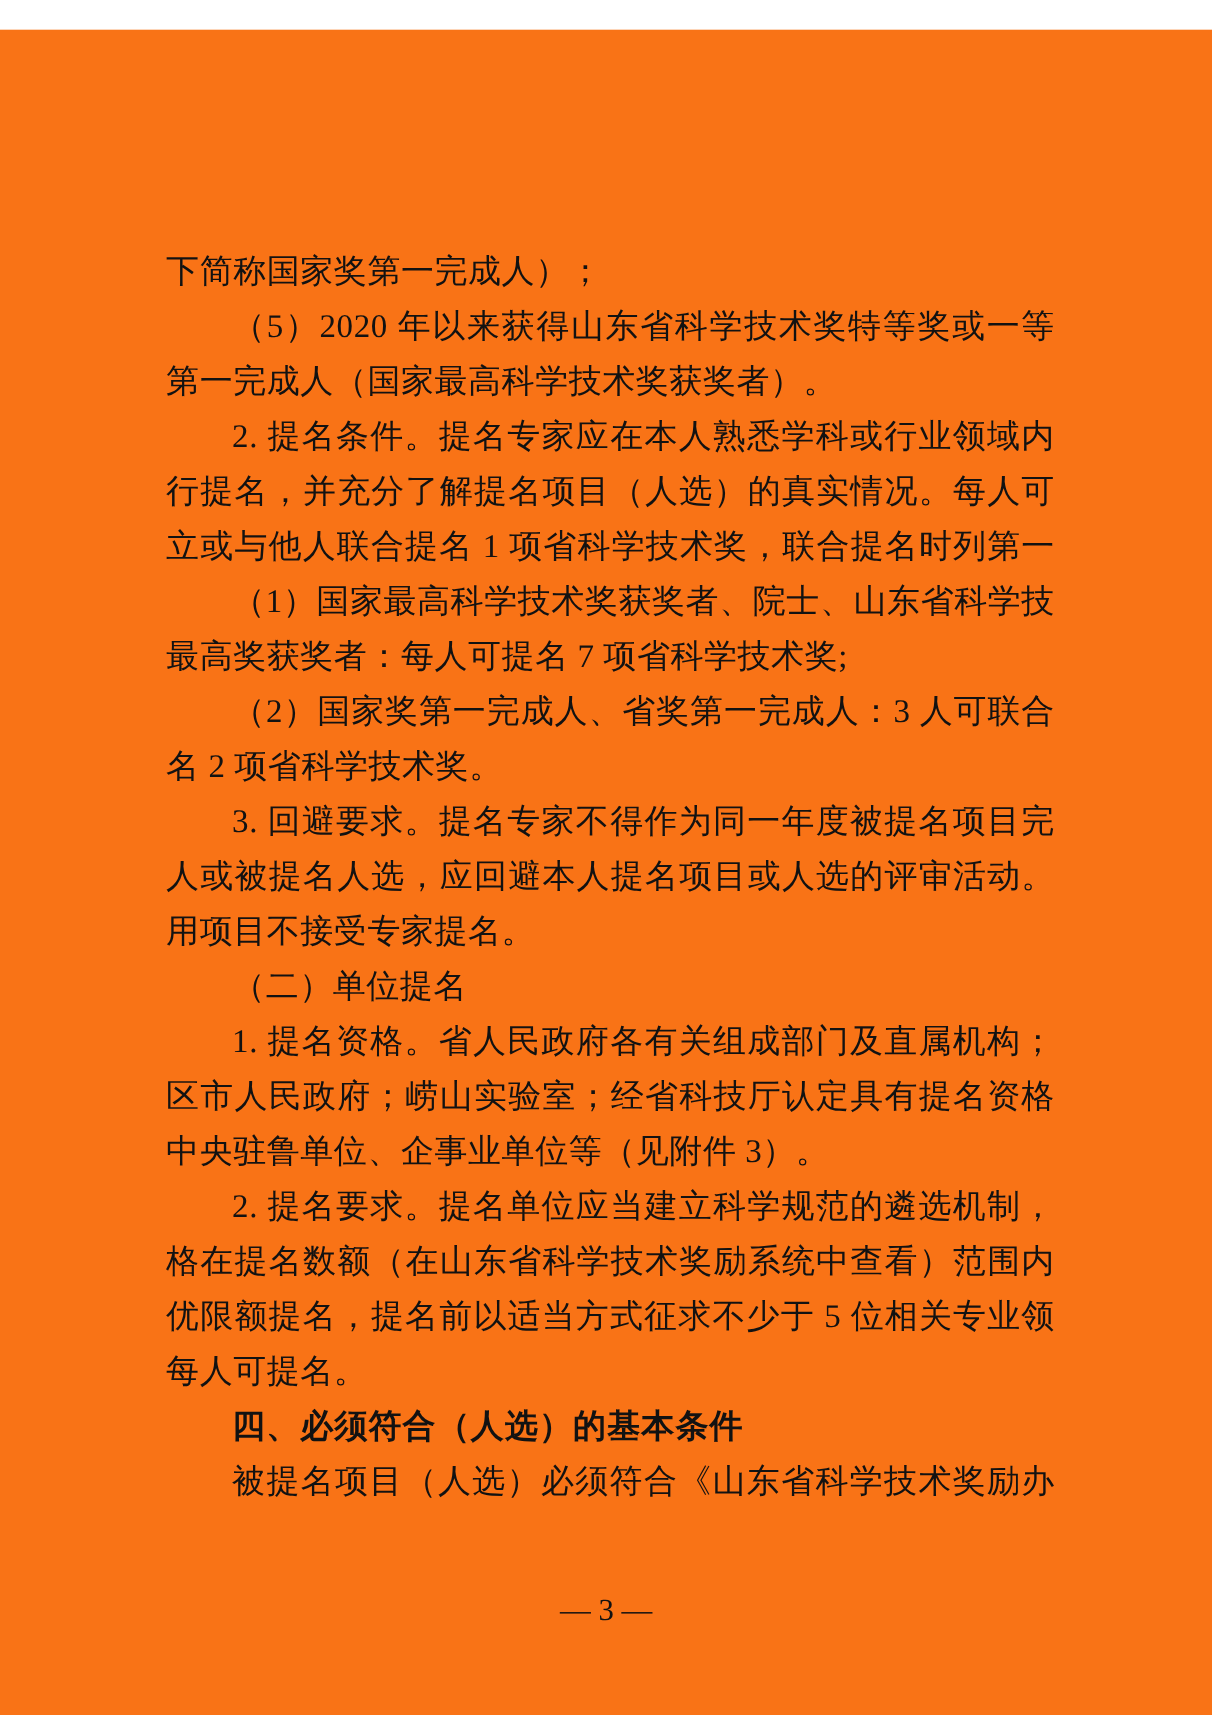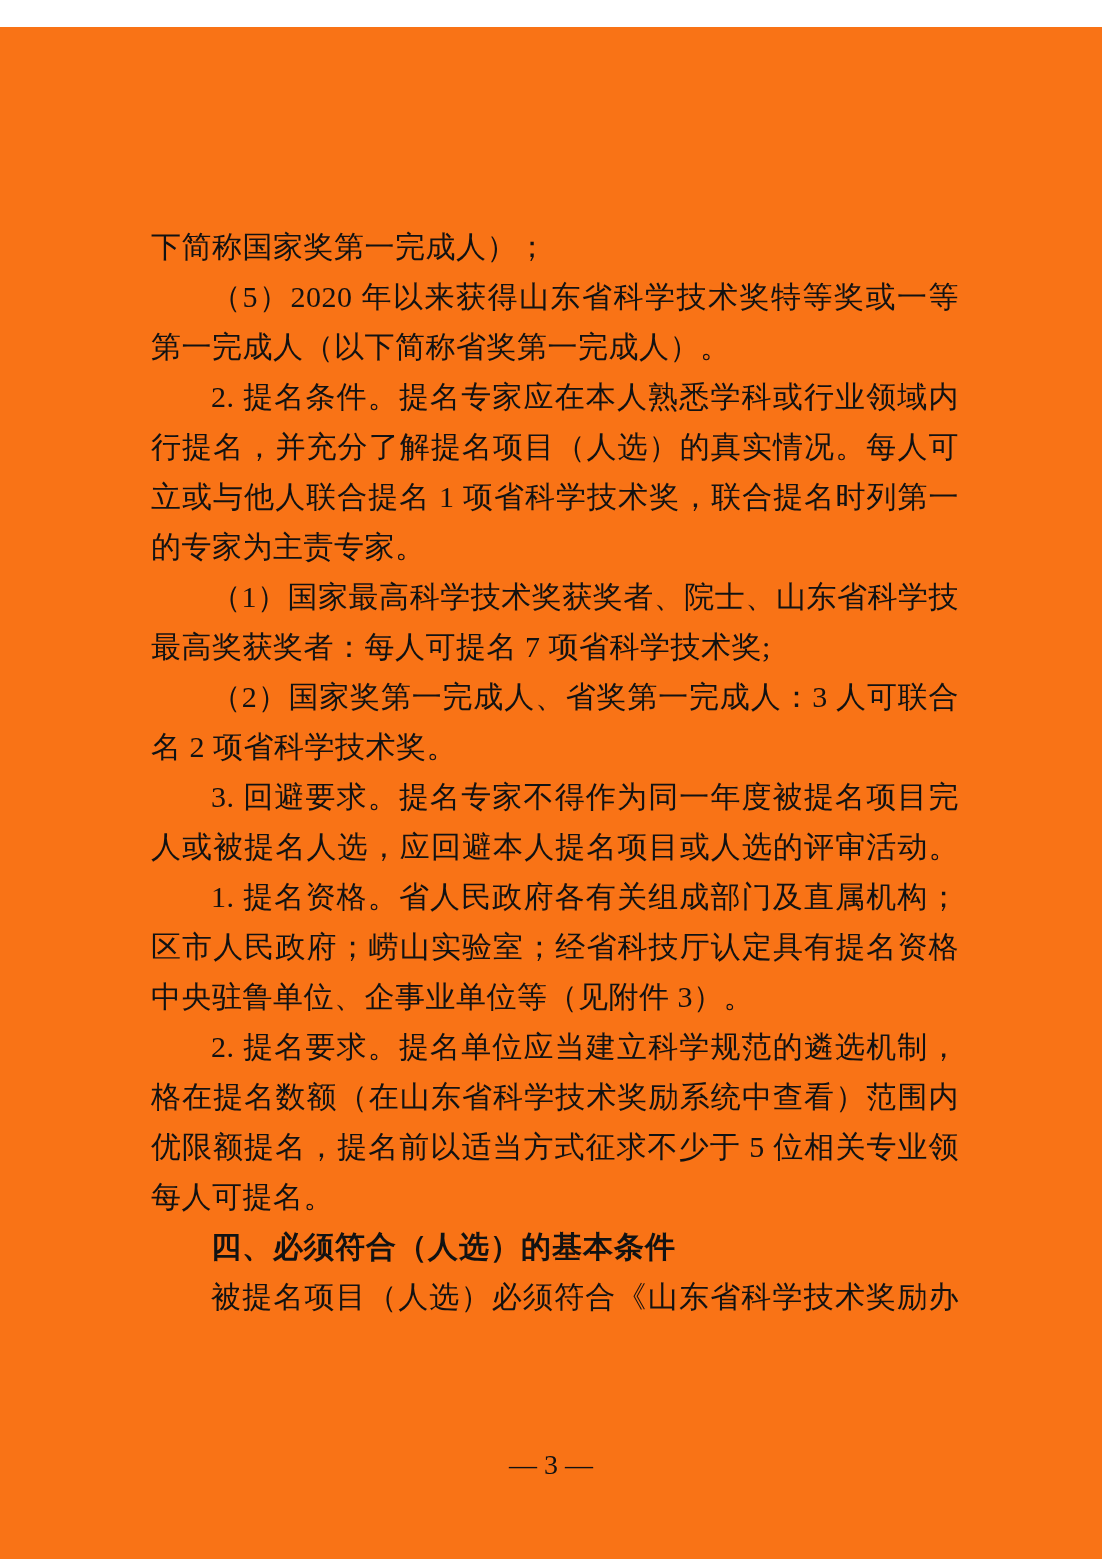--- a/index.html
+++ b/index.html
@@ -54,31 +54,32 @@
     color: #121212;
   }
 </style>
 </head>
 <body>
 
 <div class="page">
   <div class="text-block">
     <div class="line">下简称国家奖第一完成人）；</div>
     <div class="line indent justify">（5）2020 年以来获得山东省科学技术奖特等奖或一等奖的</div>
-    <div class="line">第一完成人（以下简称省奖第一完成人）。</div>
+    <div class="line">第一完成人（国家最高科学技术奖获奖者）。</div>
     <div class="line indent justify">2. 提名条件。提名专家应在本人熟悉学科或行业领域内进</div>
     <div class="line justify">行提名，并充分了解提名项目（人选）的真实情况。每人可独</div>
     <div class="line justify">立或与他人联合提名 1 项省科学技术奖，联合提名时列第一位</div>
-    <div class="line">的专家为主责专家。</div>
     <div class="line indent justify">（1）国家最高科学技术奖获奖者、院士、山东省科学技术</div>
     <div class="line">最高奖获奖者：每人可提名 7 项省科学技术奖;</div>
     <div class="line indent justify">（2）国家奖第一完成人、省奖第一完成人：3 人可联合提</div>
     <div class="line">名 2 项省科学技术奖。</div>
     <div class="line indent justify">3. 回避要求。提名专家不得作为同一年度被提名项目完成</div>
     <div class="line justify">人或被提名人选，应回避本人提名项目或人选的评审活动。专</div>
+    <div class="line">用项目不接受专家提名。</div>
+    <div class="line indent">（二）单位提名</div>
     <div class="line indent justify">1. 提名资格。省人民政府各有关组成部门及直属机构；设</div>
     <div class="line justify">区市人民政府；崂山实验室；经省科技厅认定具有提名资格的</div>
     <div class="line">中央驻鲁单位、企事业单位等（见附件 3）。</div>
     <div class="line indent justify">2. 提名要求。提名单位应当建立科学规范的遴选机制，严</div>
     <div class="line justify">格在提名数额（在山东省科学技术奖励系统中查看）范围内择</div>
     <div class="line justify">优限额提名，提名前以适当方式征求不少于 5 位相关专业领域</div>
     <div class="line">每人可提名。</div>
     <div class="line indent heading">四、必须符合（人选）的基本条件</div>
     <div class="line indent justify">被提名项目（人选）必须符合《山东省科学技术奖励办法》</div>
   </div>

